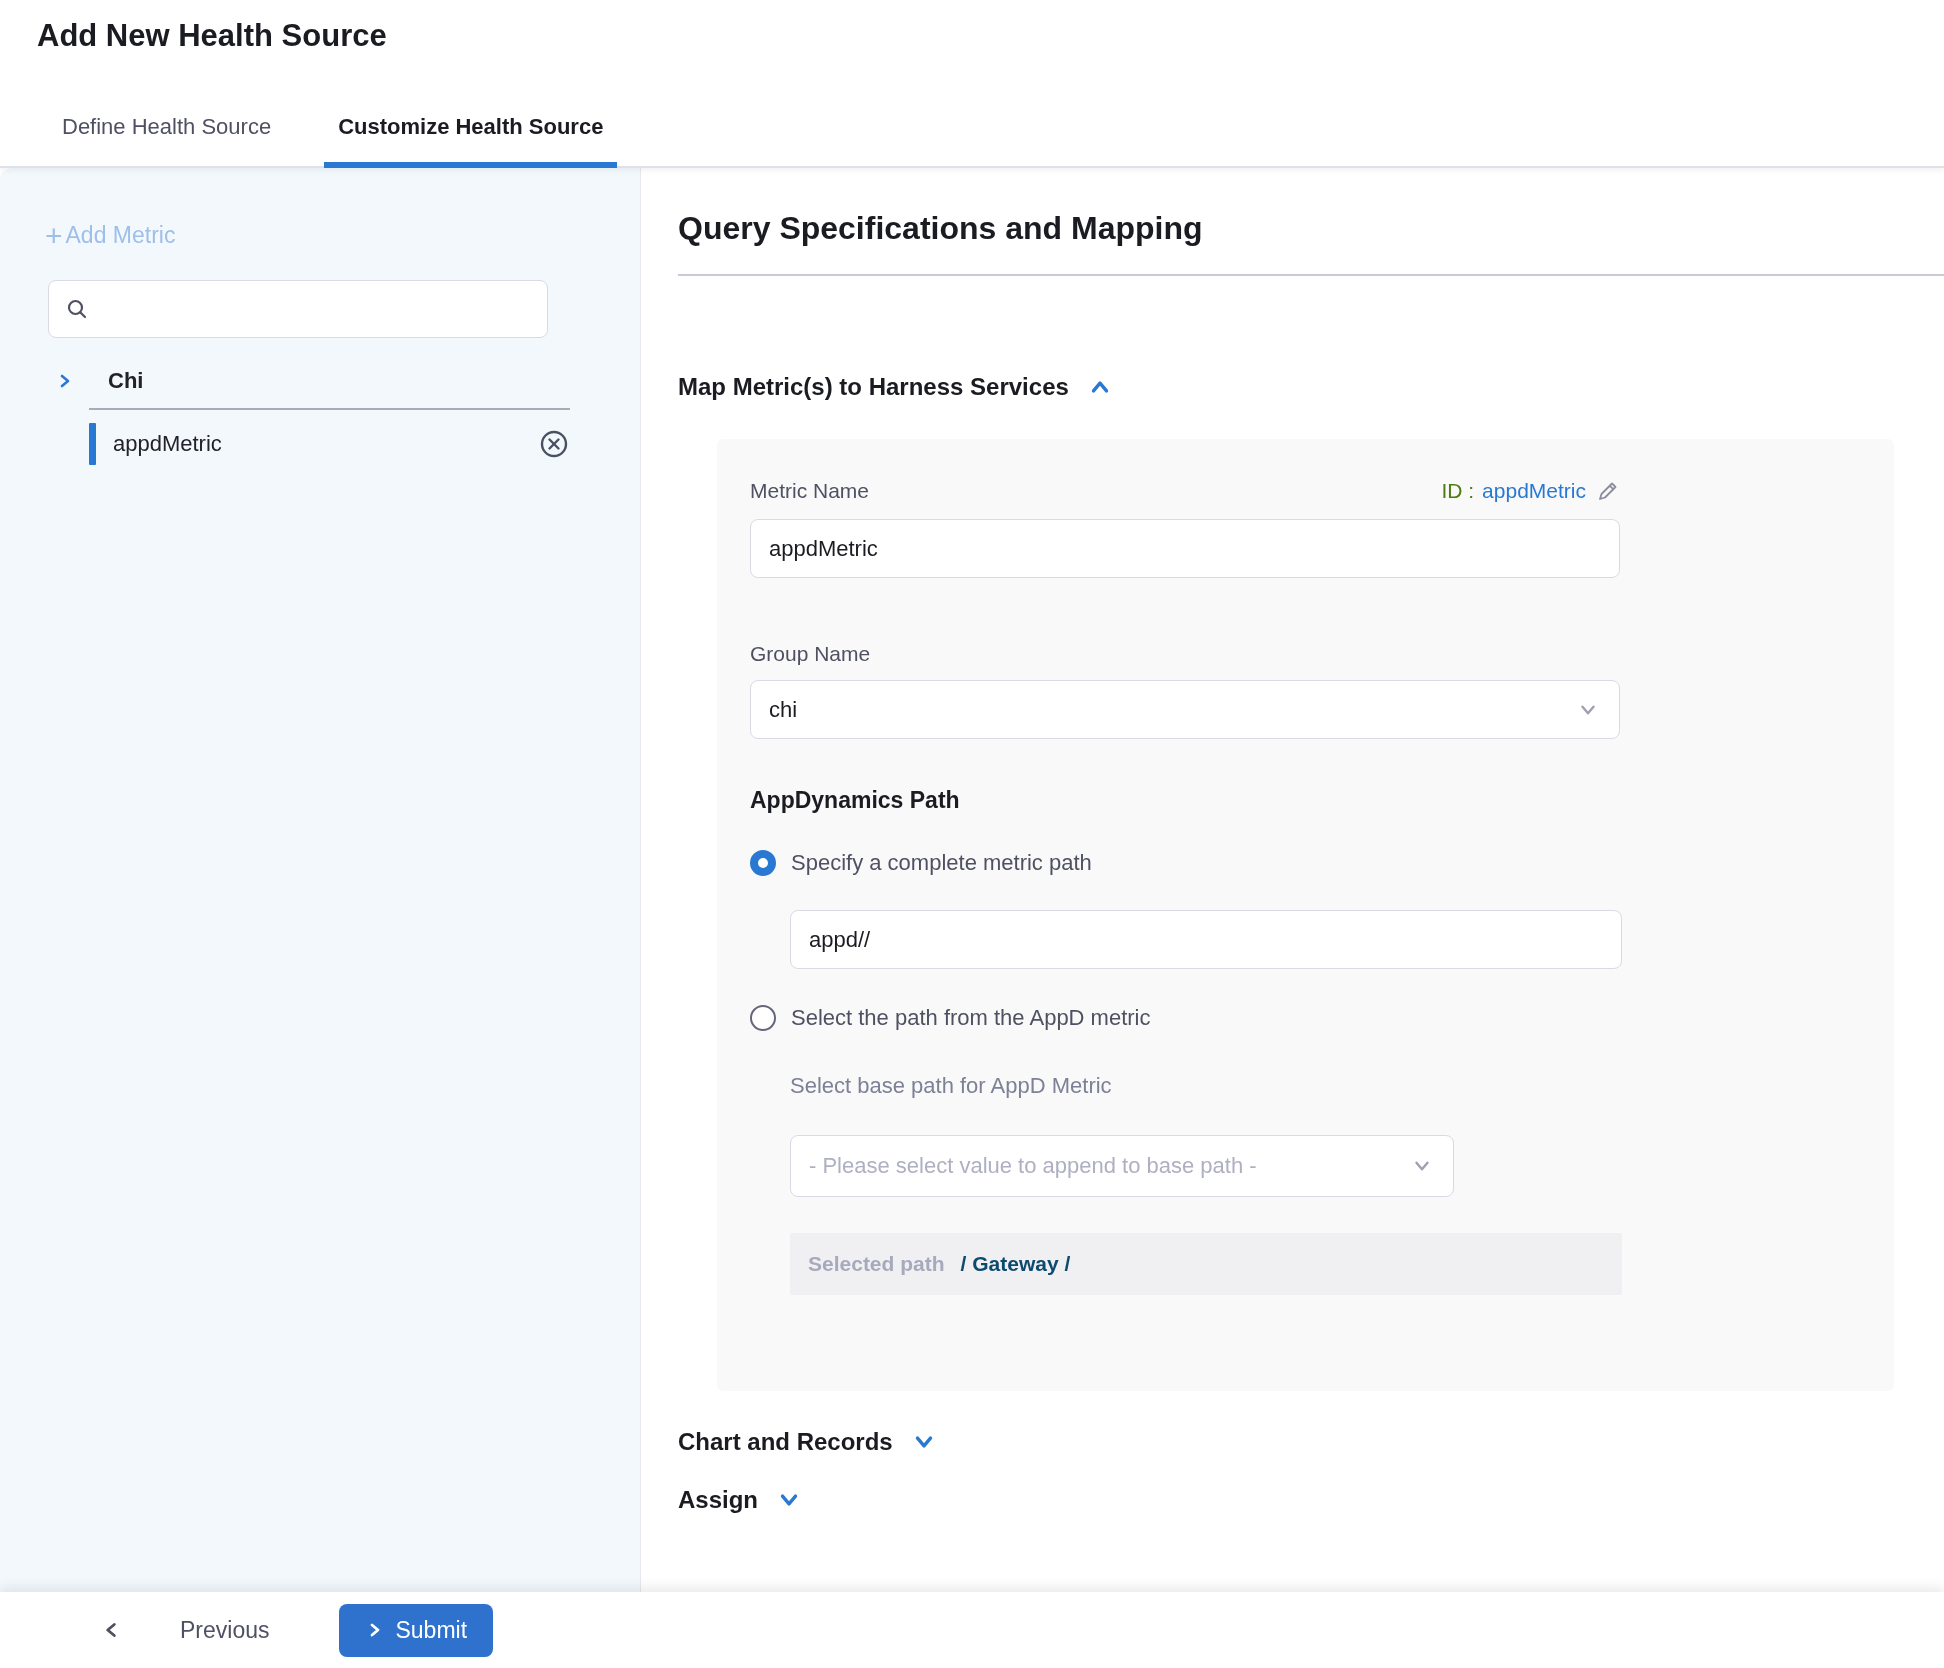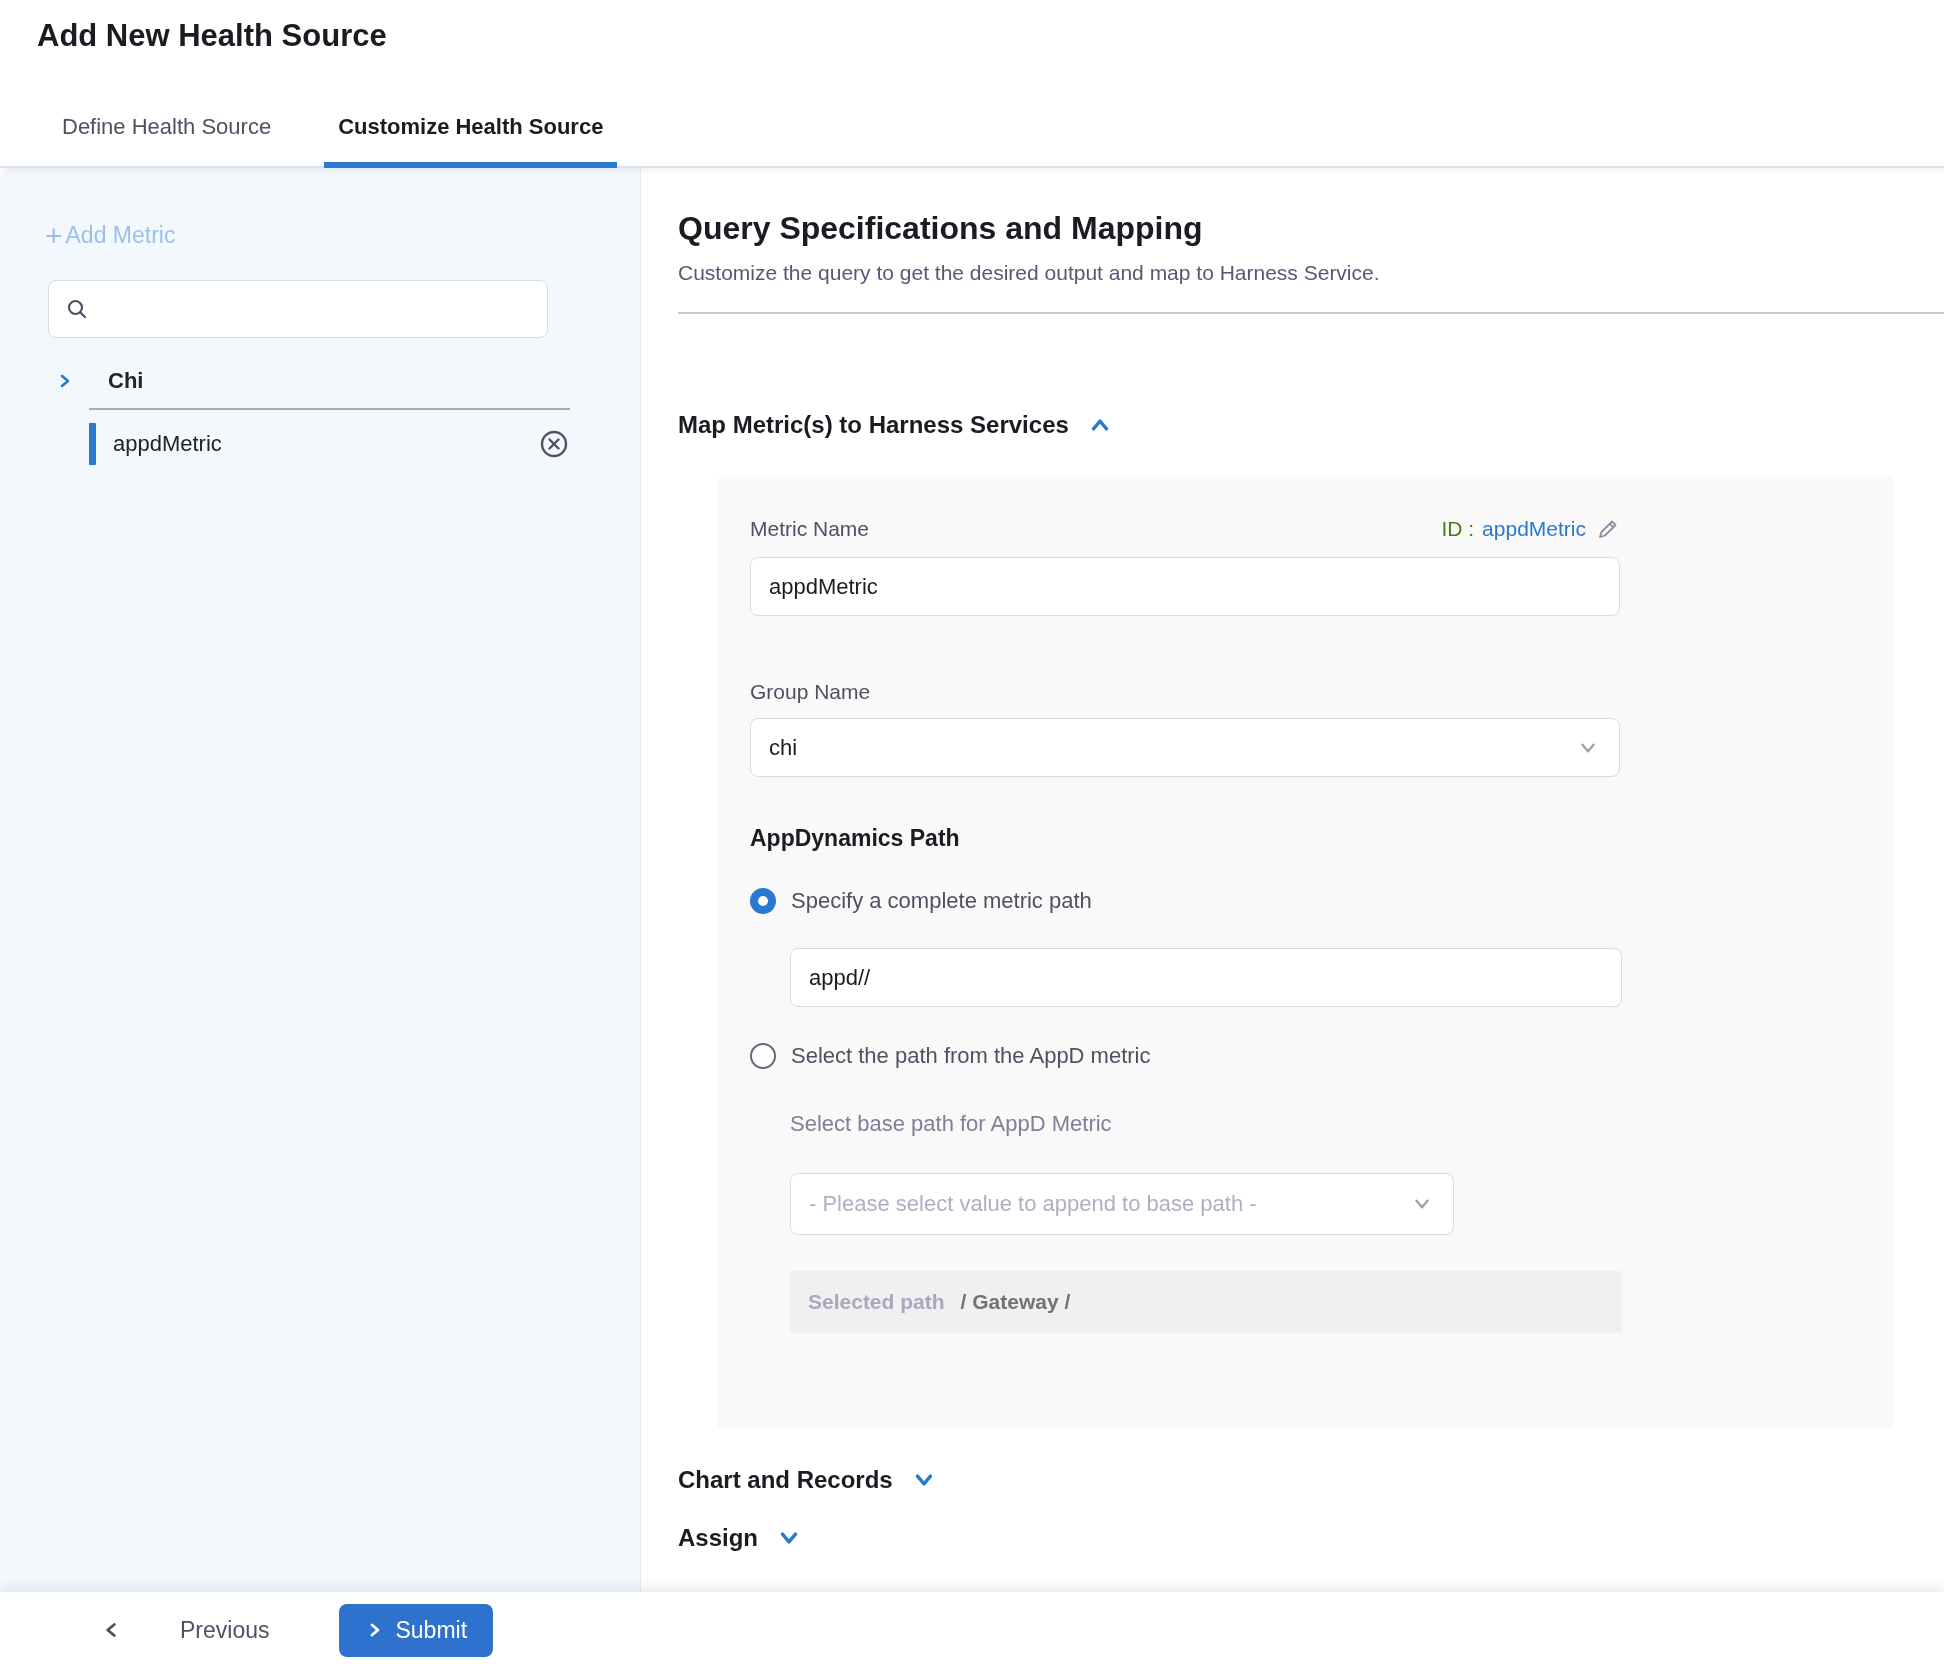--- a/index.html
+++ b/index.html
@@ -86,21 +86,21 @@
   .radio.unsel{border:2px solid #64667A;}
   .radio-row .rlabel{margin-left:15px;font-size:22px;color:var(--text-body);}
   .indent{margin-left:40px;}
   .tinput.path{width:832px;margin-top:34px;}
   .base-lbl{display:block;margin-top:42px;font-size:22px;color:var(--text-muted);}
   .selectbox.base{width:664px;height:62px;margin-top:36px;}
   .selectbox.base .sval{color:var(--placeholder);}
   .selected-bar{width:832px;height:62px;margin-top:36px;background:var(--selected-path-bg);
                 border-radius:2px;display:flex;align-items:center;padding-left:18px;}
   .selected-bar .sp-lbl{font-size:21px;font-weight:bold;color:#A7A9BC;}
-  .selected-bar .sp-val{font-size:21px;font-weight:bold;color:#737373;margin-left:16px;}
+  .selected-bar .sp-val{font-size:21px;font-weight:bold;color:#0c4a6e;margin-left:16px;}
   .sec-head.chart{margin-top:37px;}
   .sec-head.assign{margin-top:30px;}
 
   
   .footer{position:absolute;left:0;bottom:0;right:0;height:76px;background:#fff;z-index:6;
           box-shadow:0 -5px 10px rgba(96,97,112,.12);display:flex;align-items:center;}
   .btn-prev{display:flex;align-items:center;margin-left:100px;font-size:23px;color:var(--text-body);
             background:none;border:none;cursor:pointer;font-family:inherit;gap:48px;}
   .btn-prev svg{margin-right:10px;}
   .btn-submit{display:flex;align-items:center;margin-left:70px;height:53px;padding:0 26px;
@@ -153,21 +153,20 @@
           <circle cx="16" cy="16" r="12"></circle>
           <line x1="11.5" y1="11.5" x2="20.5" y2="20.5"></line>
           <line x1="20.5" y1="11.5" x2="11.5" y2="20.5"></line>
         </svg>
       </span>
     </div>
   </div>
 
   <div class="main">
     <h1>Query Specifications and Mapping</h1>
-    <div class="sub">Customize the query to get the desired output and map to Harness Service.</div>
     <div class="rule"></div>
 
     <div class="sec-head map">
       <span class="sec-title">Map Metric(s) to Harness Services</span>
       <svg width="26" height="26" viewBox="0 0 20 20" fill="none" stroke="#2979D2" stroke-width="2.6" stroke-linecap="round" stroke-linejoin="round" style="transform:rotate(180deg)">
         <polyline points="5 7 10 13 15 7"></polyline>
       </svg>
     </div>
 
     <div class="card">

